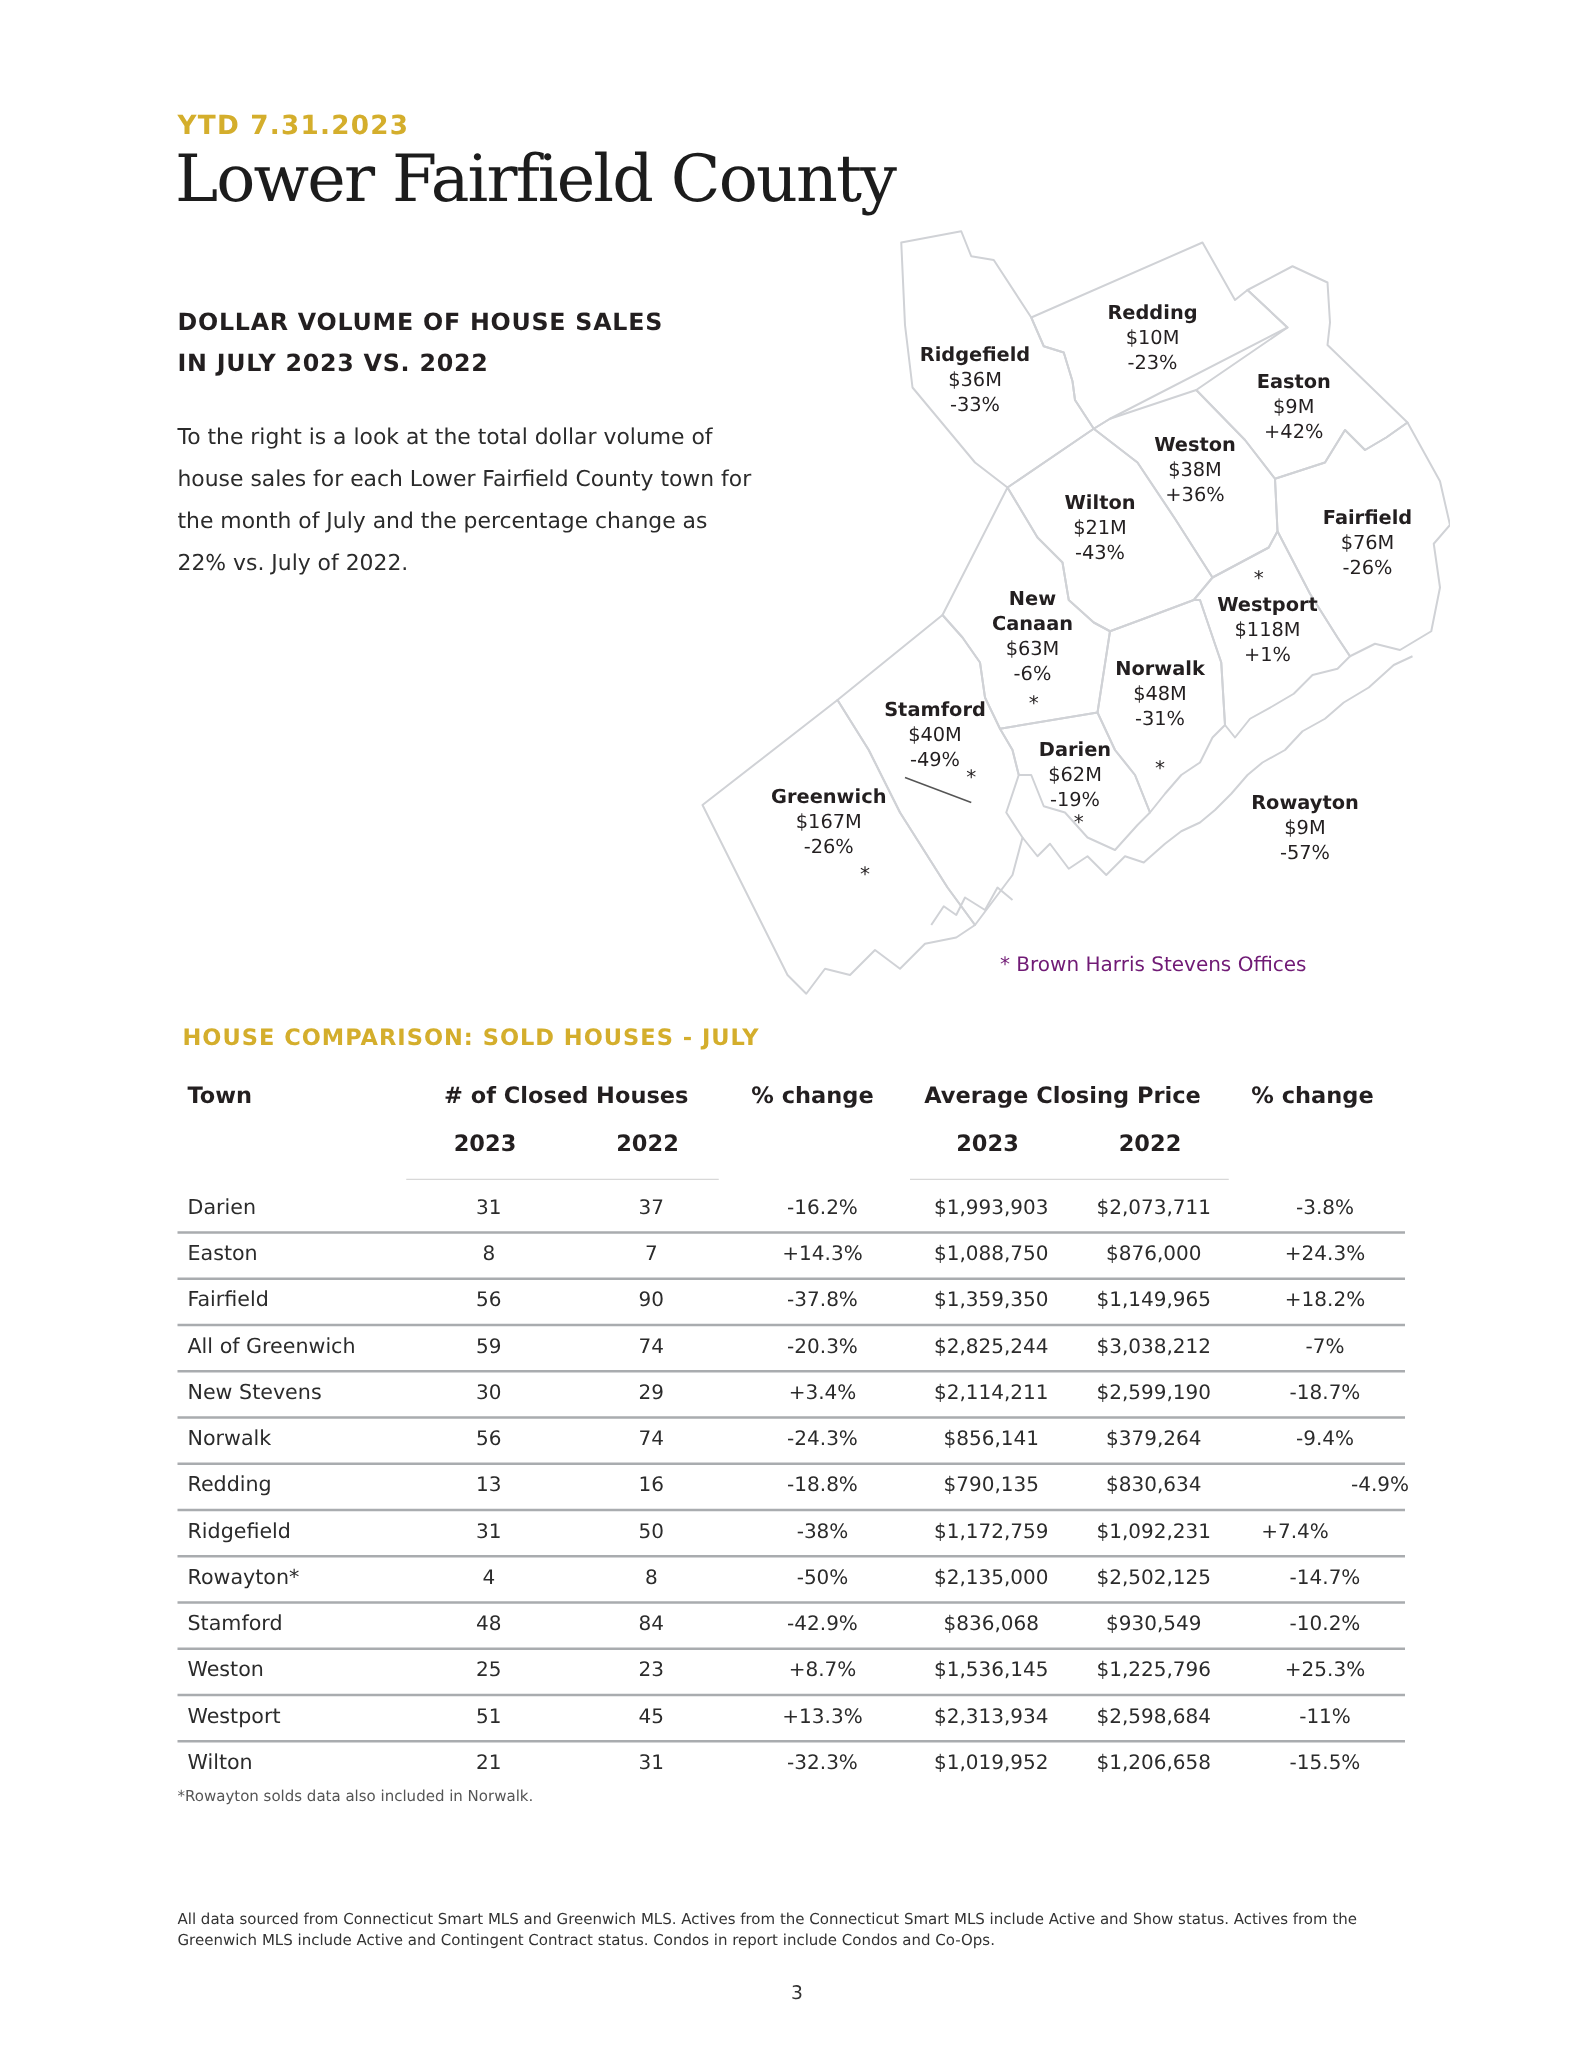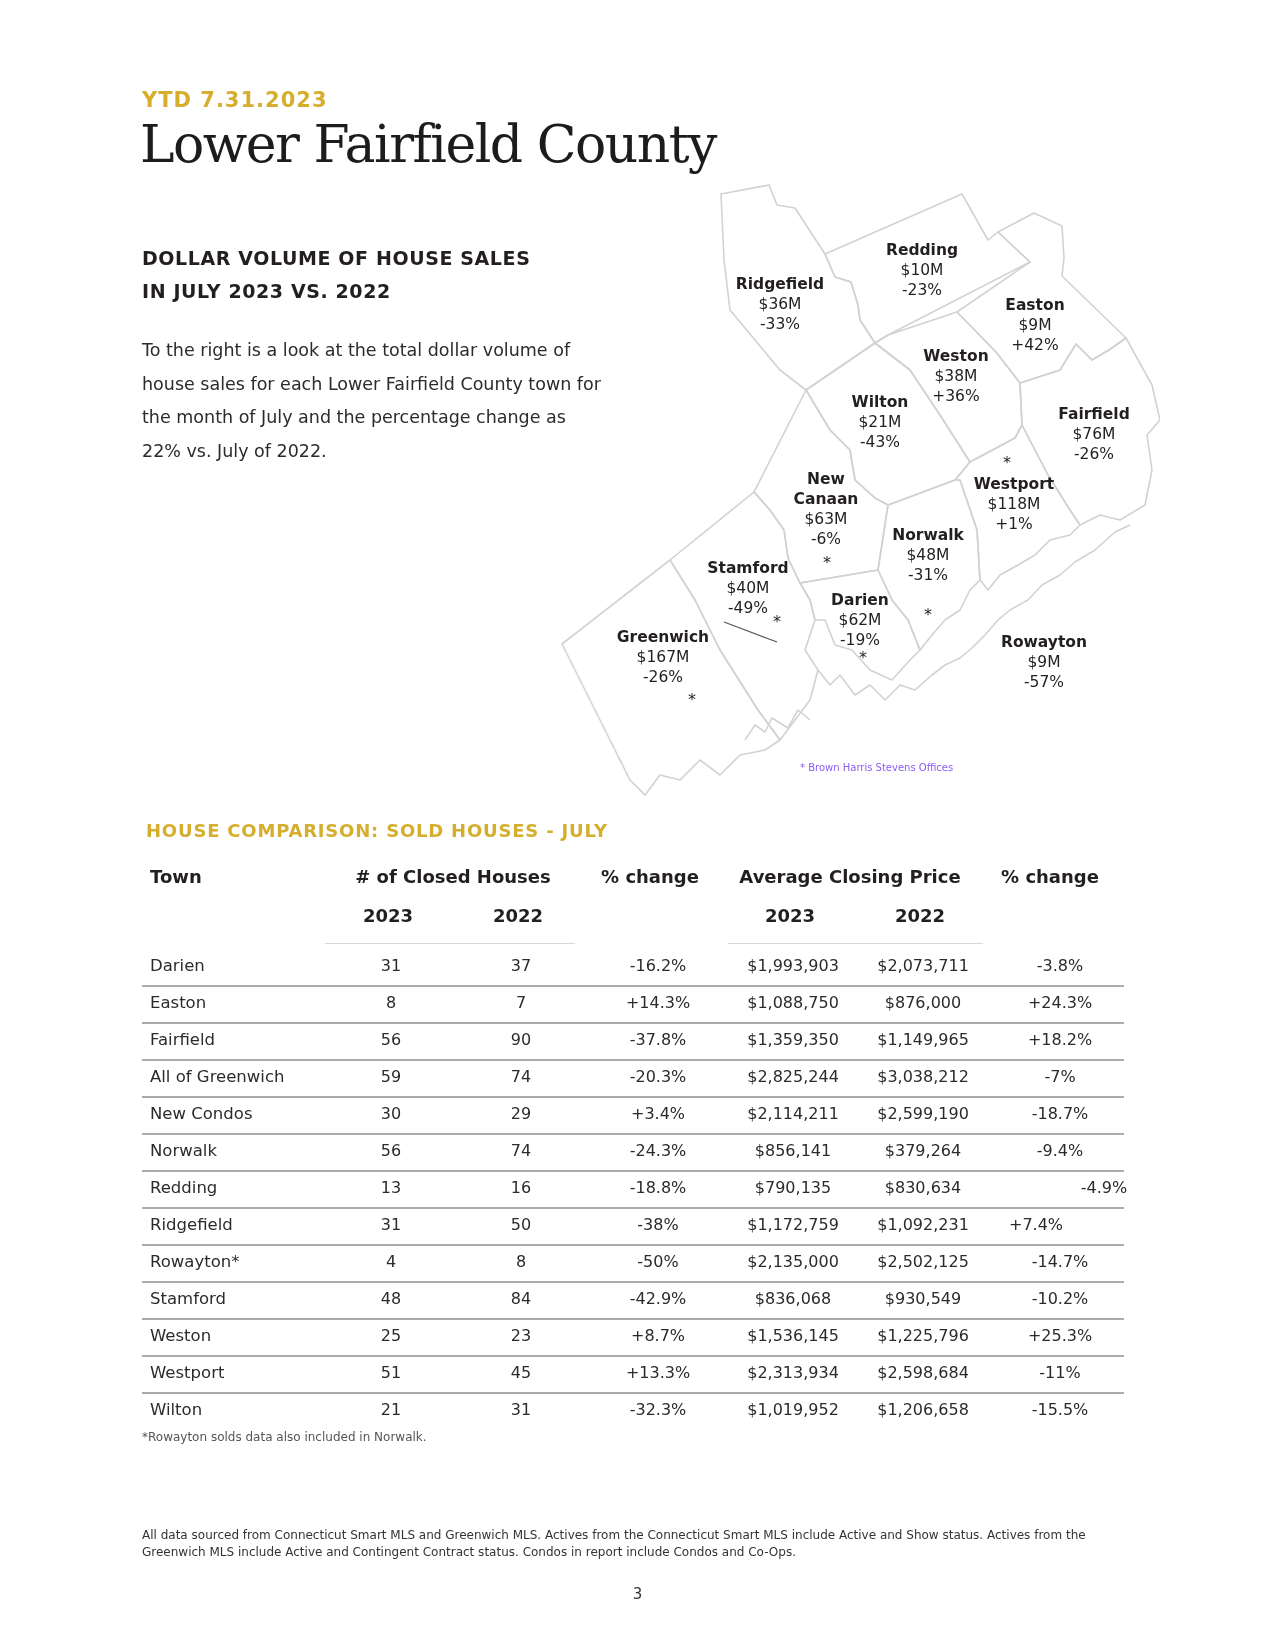--- a/index.html
+++ b/index.html
@@ -12,21 +12,21 @@
   .intro { left: 142px; top: 334px; width: 450px; font-size: 17.5px; line-height: 33.5px; color: #2b2b2b; }
   .intro span { display: block; white-space: nowrap; }
 
   
   .map { left: 540px; top: 180px; width: 620px; height: 620px; }
   .map svg { position: absolute; left: 0; top: 0; }
   .town-label { position: absolute; transform: translateX(-50%); text-align: center; font-size: 15.5px; line-height: 20px; color: #231f20; white-space: nowrap; }
   .town-label .nm { font-weight: bold; display: block; }
   .town-label .v { display: block; }
   .star { position: absolute; font-size: 16px; color: #231f20; transform: translate(-50%, -50%); line-height: 1; }
-  .legend { left: 800px; top: 762px; font-size: 10px; color: #8b5cf6; white-space: nowrap; }
+  .legend { left: 800px; top: 762px; font-size: 16px; color: #701a75; white-space: nowrap; }
 
   
   .tbl-title { left: 146px; top: 820px; font-size: 18px; font-weight: bold; letter-spacing: 0.8px; color: #d4ae2c; }
   .th { position: absolute; font-size: 18px; font-weight: bold; color: #231f20; white-space: nowrap; transform: translateX(-50%); }
   .th.left { transform: none; }
   .subline { position: absolute; height: 1px; background: #d8d8d8; }
   .row { position: absolute; left: 142px; width: 982px; height: 37px; border-bottom: 2px solid #a9acaf; }
   .cell { position: absolute; top: 8px; font-size: 16px; color: #2b2b2b; white-space: nowrap; transform: translateX(-50%); }
   .cell.town { left: 8px; transform: none; font-size: 16.5px; }
   .footnote { left: 142px; top: 1430px; font-size: 12px; color: #555; }
@@ -207,21 +207,21 @@
   <div class="row" style="top:1059px;">
     <span class="cell town">All of Greenwich</span>
     <span class="cell" style="left:249px;">59</span>
     <span class="cell" style="left:379px;">74</span>
     <span class="cell" style="left:516px;">-20.3%</span>
     <span class="cell" style="left:651px;">$2,825,244</span>
     <span class="cell" style="left:781px;">$3,038,212</span>
     <span class="cell" style="left:918px;">-7%</span>
   </div>
   <div class="row" style="top:1096px;">
-    <span class="cell town">New Condos</span>
+    <span class="cell town">New Stevens</span>
     <span class="cell" style="left:249px;">30</span>
     <span class="cell" style="left:379px;">29</span>
     <span class="cell" style="left:516px;">+3.4%</span>
     <span class="cell" style="left:651px;">$2,114,211</span>
     <span class="cell" style="left:781px;">$2,599,190</span>
     <span class="cell" style="left:918px;">-18.7%</span>
   </div>
   <div class="row" style="top:1133px;">
     <span class="cell town">Norwalk</span>
     <span class="cell" style="left:249px;">56</span>

